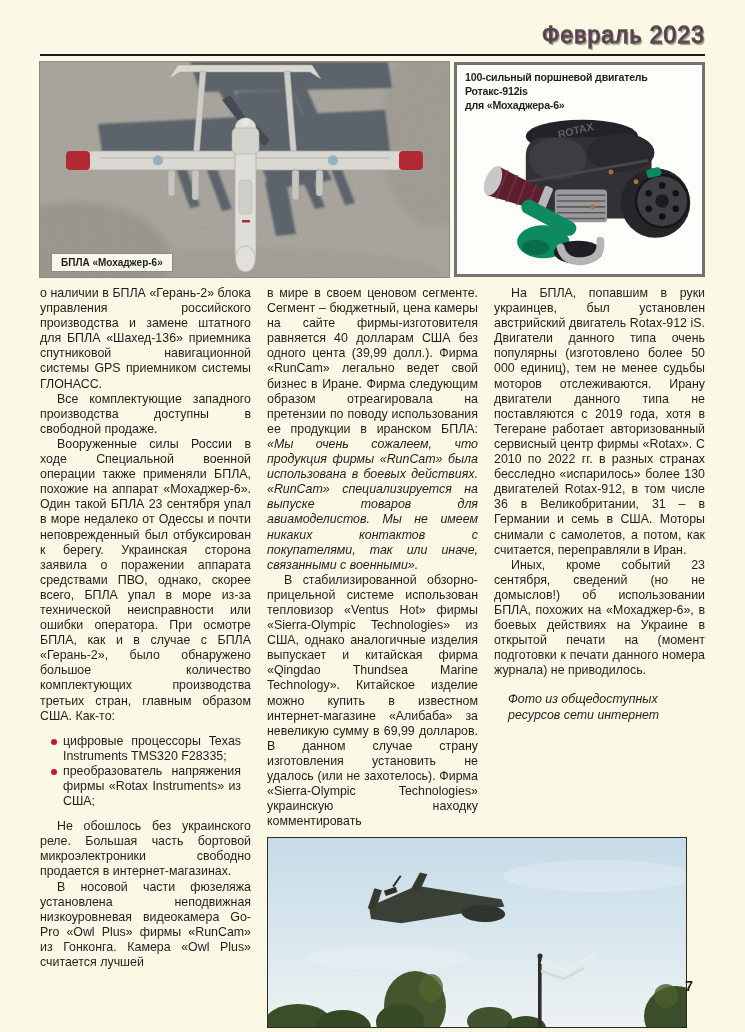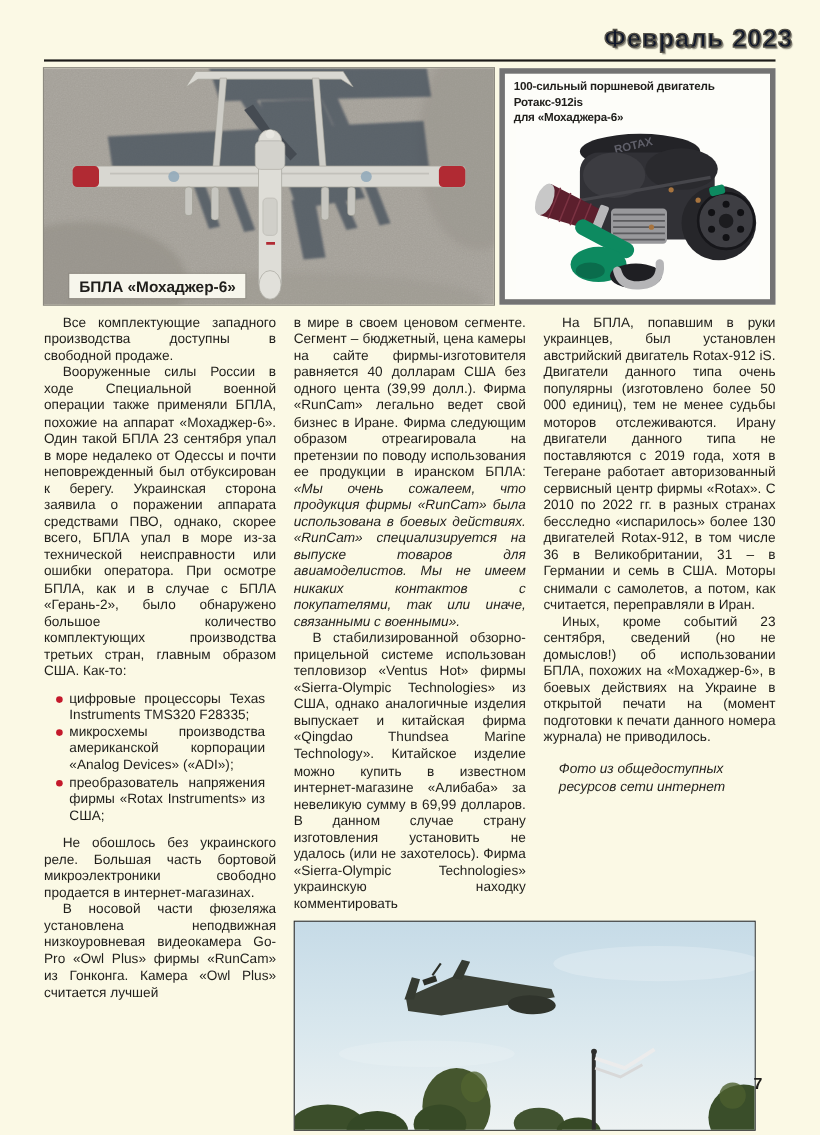--- a/index.html
+++ b/index.html
@@ -2,36 +2,36 @@
 <html lang="ru"><head>
 <meta charset="utf-8">
 <style>
   html,body{margin:0;padding:0;}
   body{
     width:745px;height:1032px;position:relative;overflow:hidden;
     background:#fbf9e5;color:#1f1e1b;
     font-family:"Liberation Sans", sans-serif;
   }
   .issue{
-    position:absolute;top:22px;right:24px;
-    font-size:23px;font-weight:bold;letter-spacing:1px;
-    color:#0f172a;-webkit-text-stroke:1.3px #565349;
+    position:absolute;top:22px;right:40px;
+    font-size:23px;font-weight:normal;letter-spacing:1px;
+    color:#701a75;-webkit-text-stroke:1.3px #565349;
     text-shadow:1.5px 1.5px 1px rgba(70,68,60,.55);
   }
   .rule{position:absolute;top:54px;left:40px;right:40px;height:2px;background:#1c1b18;}
   .top-figures{position:absolute;top:62px;left:40px;right:40px;height:215px;display:flex;gap:5px;}
   .fig-drone{position:relative;width:409px;height:215px;flex:none;outline:1px solid #8d8a80;}
   .fig-drone svg{display:block;}
   .drone-cap{
-    position:absolute;left:23px;bottom:6px;background:#f7f6ec;
-    padding:3px 9px;font-weight:bold;font-size:14px;color:#1f1e1b;
+    position:absolute;left:12px;bottom:6px;background:#f7f6ec;
+    padding:3px 9px;font-weight:bold;font-size:10px;color:#1f1e1b;
     box-shadow:0 0 0 1px rgba(120,118,108,.35);
   }
   .fig-engine{
-    flex:1;border:5px solid #737373;background:#fdfdf9;box-sizing:border-box;
+    flex:1;border:3px solid #737373;background:#fdfdf9;box-sizing:border-box;
     padding:6px 8px 3px 8px;display:flex;flex-direction:column;
   }
   .engine-cap{font-weight:bold;font-size:10.6px;line-height:1.3;letter-spacing:-0.2px;color:#1f1e1b;}
   .engine-art{flex:1;min-height:0;margin-top:2px;}
   .engine-art svg{display:block;width:100%;height:100%;}
 
   .content{
     position:absolute;top:286px;left:40px;right:40px;
     display:flex;gap:16px;
     font-size:12.4px;line-height:15.1px;text-align:justify;
@@ -185,25 +185,25 @@
             <circle cx="131" cy="96" r="2.5"></circle>
             <circle cx="176" cy="70" r="2.5"></circle>
         </g>
       </svg>
     </div>
   </div>
 </div>
 
 <div class="content">
   <div class="colA">
+    <p class="noind">о наличии в БПЛА «Герань-2» блока управления российского производства и замене штатного для БПЛА «Шахед-136» приемника спутниковой навигационной системы GPS приемником системы ГЛОНАСС.</p>
     <p>Все комплектующие западного производства доступны в свободной продаже.</p>
     <p>Вооруженные силы России в ходе Специальной военной операции также применяли БПЛА, похожие на аппарат «Мохаджер-6». Один такой БПЛА 23 сентября упал в море недалеко от Одессы и почти неповрежденный был отбуксирован к берегу. Украинская сторона заявила о поражении аппарата средствами ПВО, однако, скорее всего, БПЛА упал в море из-за технической неисправности или ошибки оператора. При осмотре БПЛА, как и в случае с БПЛА «Герань-2», было обнаружено большое количество комплектующих производства третьих стран, главным образом США. Как-то:</p>
     <ul class="parts">
       <li>цифровые процессоры Texas Instruments TMS320 F28335;</li>
-      <li>микросхемы производства американской корпорации «Analog Devices» («ADI»);</li>
       <li>преобразователь напряжения фирмы «Rotax Instruments» из США;</li>
     </ul>
     <p class="noind" style="text-indent:17px">Не обошлось без украинского реле. Большая часть бортовой микроэлектроники свободно продается в интернет-магазинах.</p>
     <p>В носовой части фюзеляжа установлена неподвижная низкоуровневая видеокамера Go-Pro «Owl Plus» фирмы «RunCam» из Гонконга. Камера «Owl Plus» считается лучшей</p>
   </div>
 
   <div class="rwrap">
     <div class="cols">
       <div class="col">
         <p class="noind"><span>в мире в своем ценовом сегменте. Сегмент – бюджетный, цена камеры на сайте фирмы-изготовителя равняется 40 долларам США без одного цента (39,99 долл.). Фирма «RunCam» легально ведет свой бизнес в Иране. Фирма следующим образом отреагировала на претензии по поводу использования ее продукции в иранском БПЛА: </span><span class="quote">«Мы очень сожалеем, что продукция фирмы «RunCam» была использована в боевых действиях. «RunCam» специализируется на выпуске товаров для авиамоделистов. Мы не имеем никаких контактов с покупателями, так или иначе, связанными с военными».</span></p>

